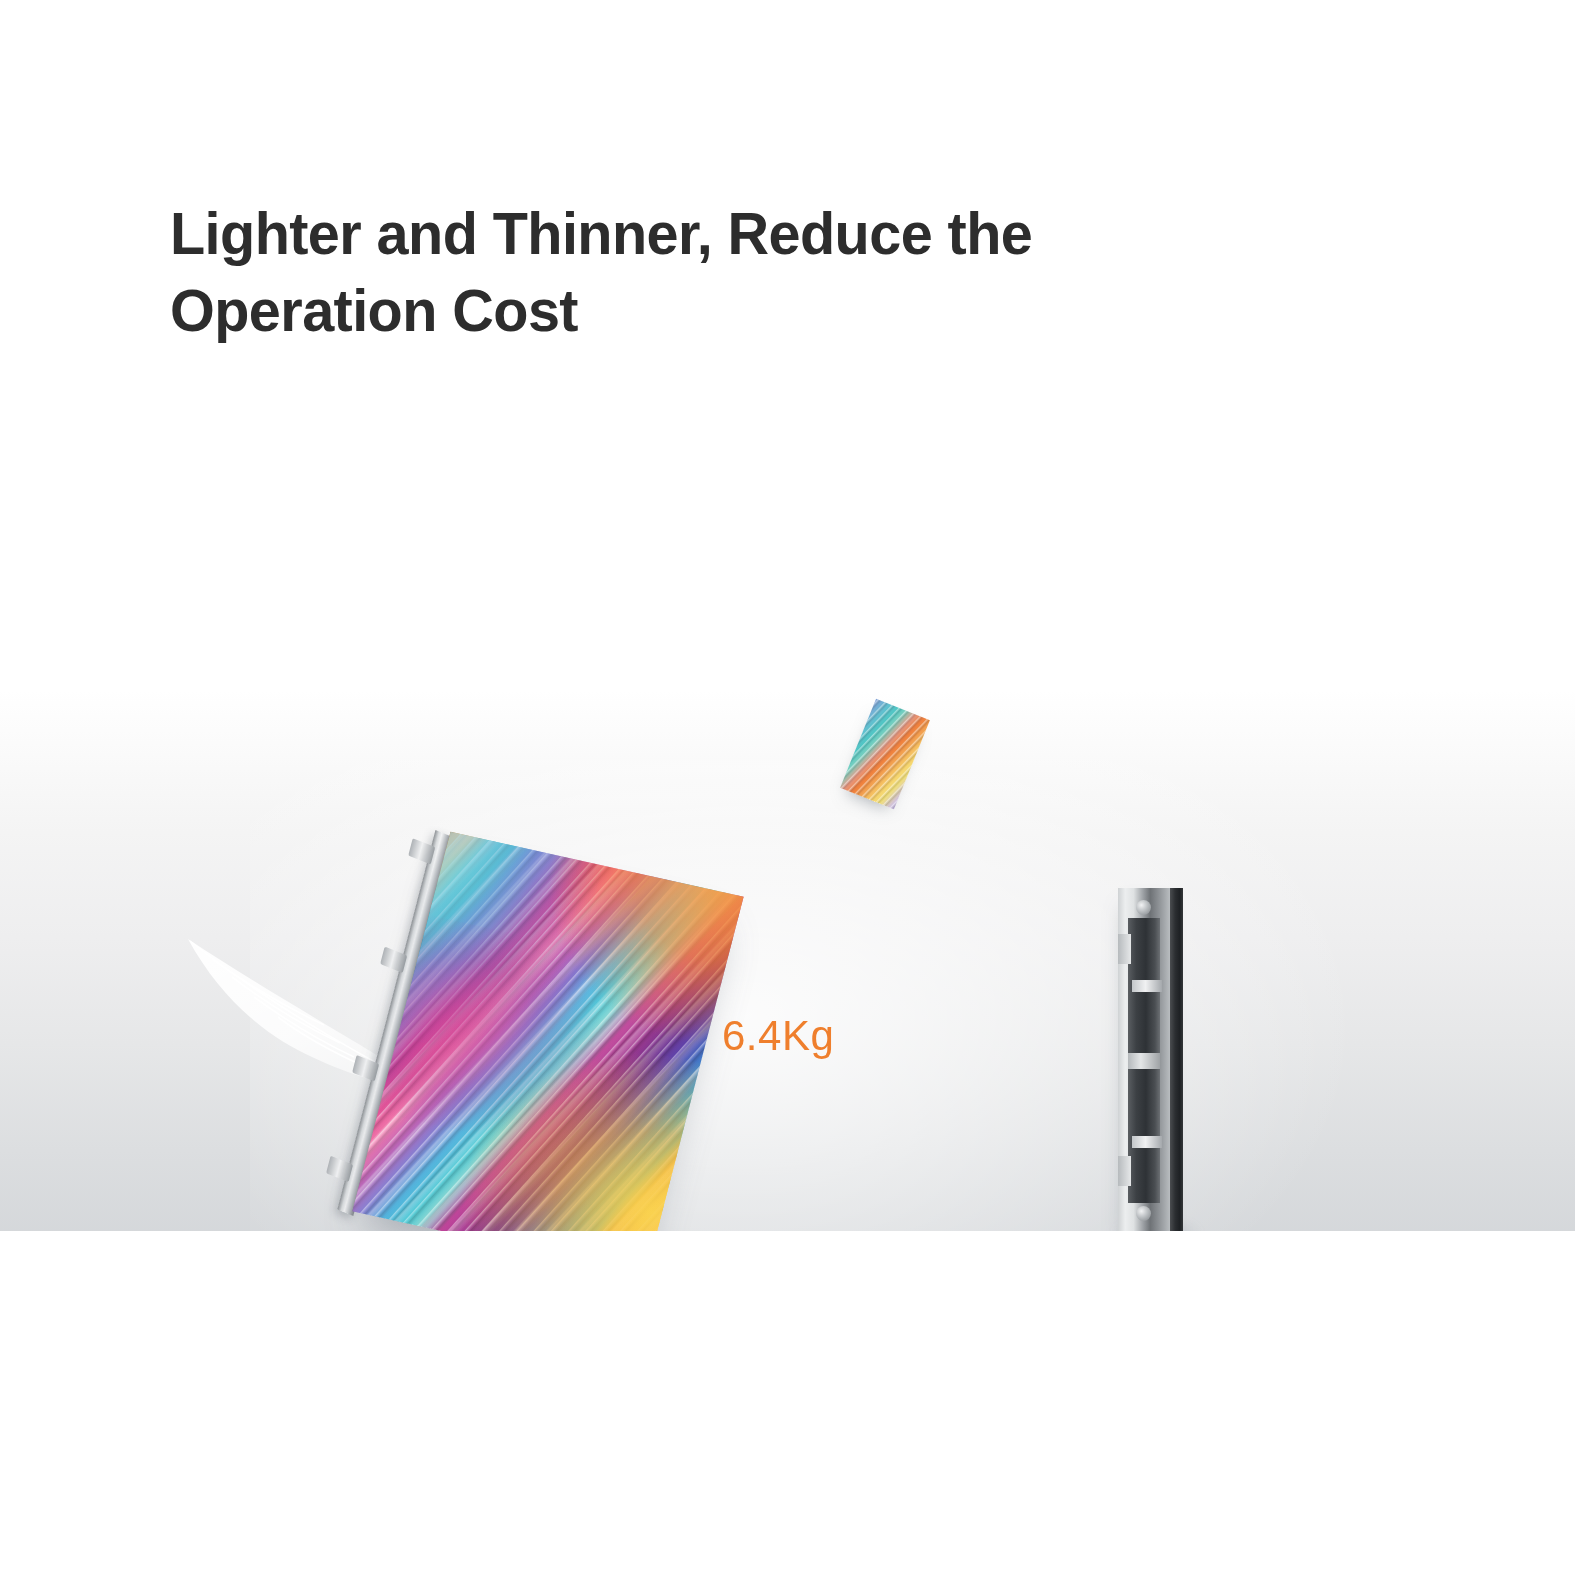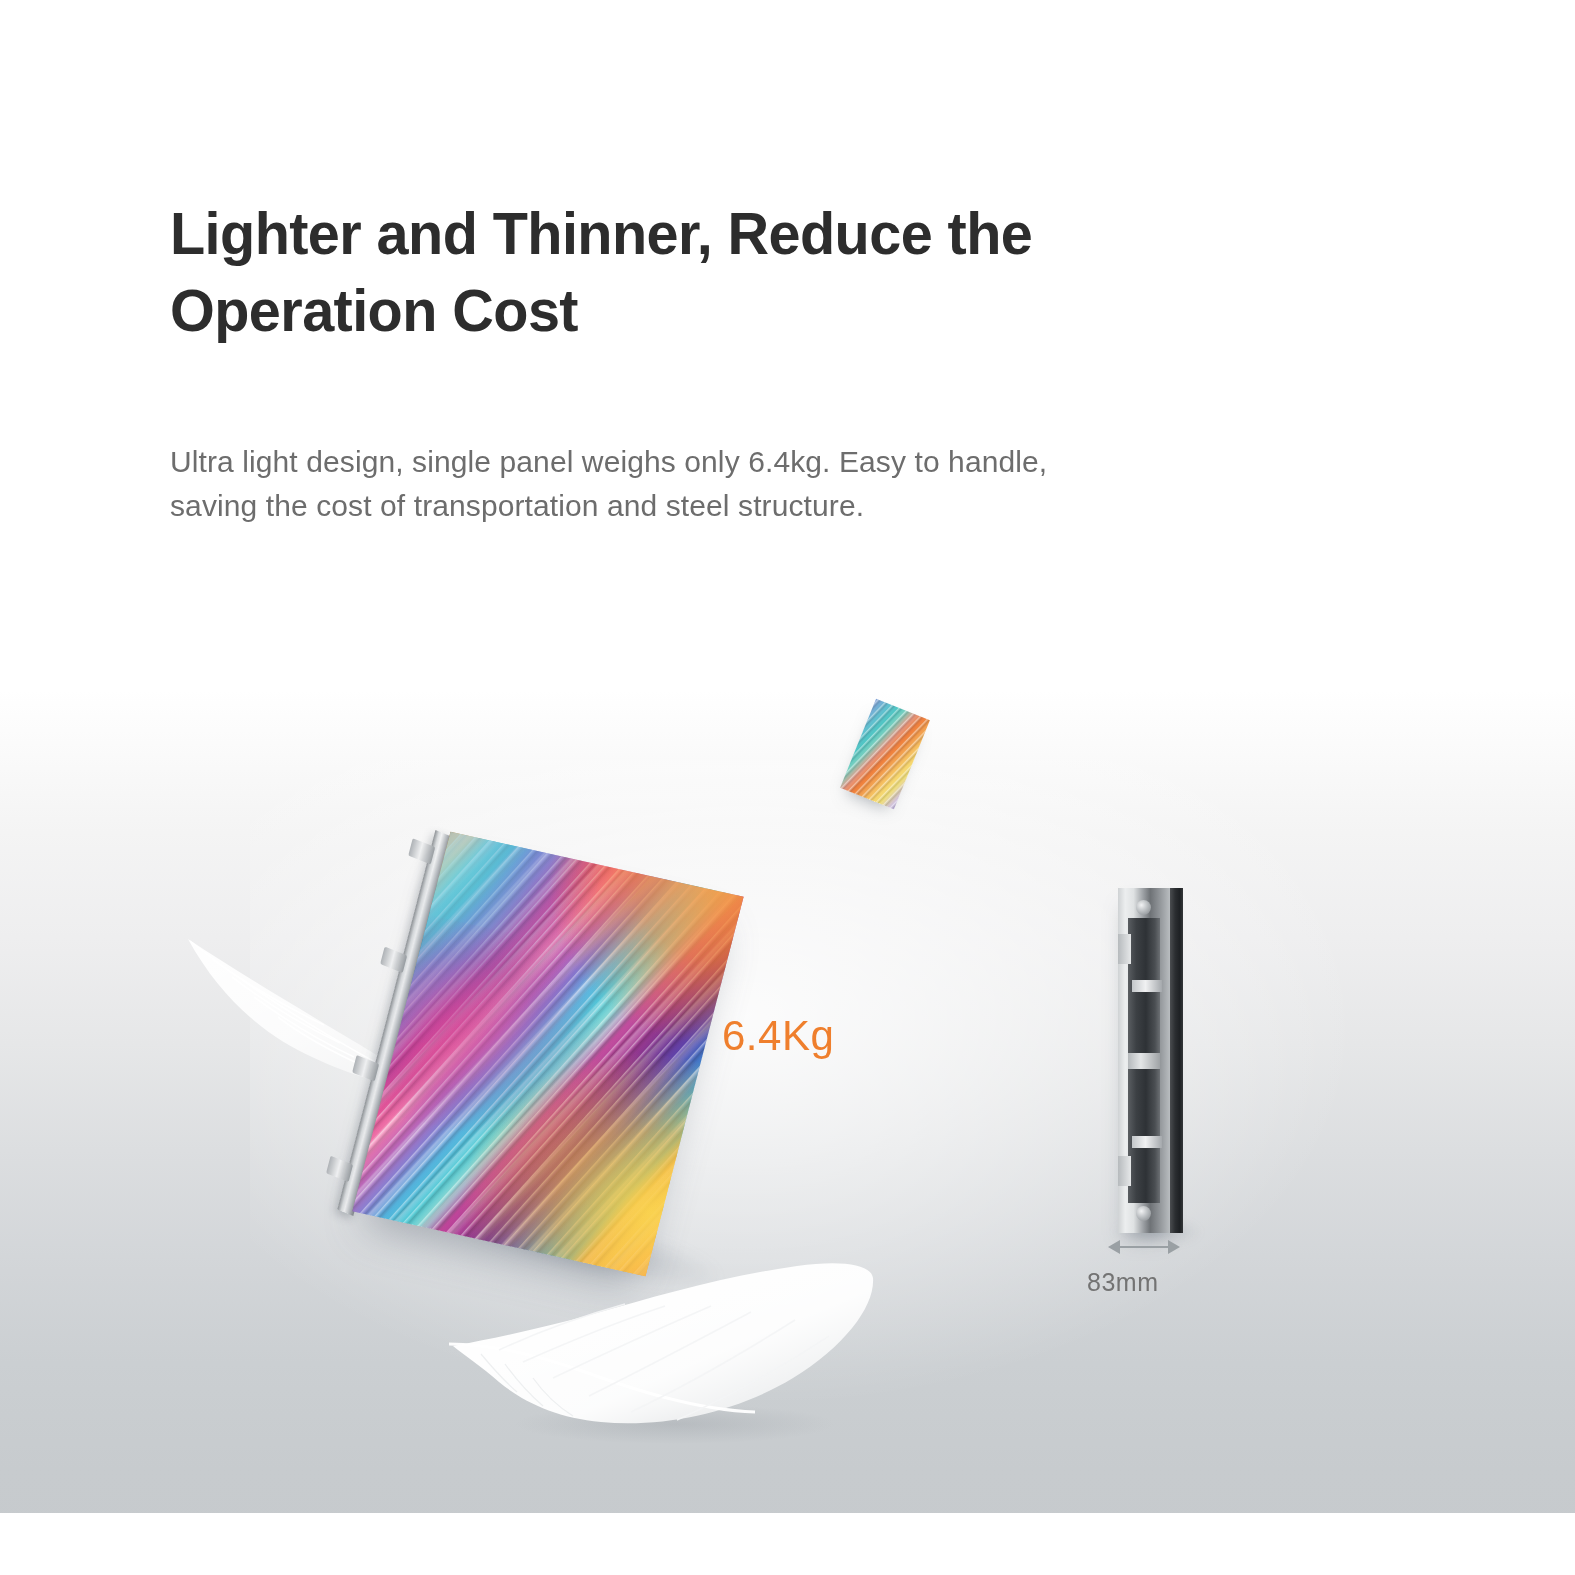--- a/index.html
+++ b/index.html
@@ -3,21 +3,21 @@
 <meta charset="utf-8">
 <style>
   html,body{margin:0;padding:0;}
   body{
     width:1575px;height:1575px;overflow:hidden;position:relative;
     background:#ffffff;
     font-family:"Liberation Sans","DejaVu Sans",sans-serif;
   }
 
   
-  #page{position:absolute;inset:0;width:1575px;height:1513px;overflow:hidden;background:#fff;}
+  #page{position:absolute;inset:0;width:1575px;height:1231px;overflow:hidden;background:#fff;}
 
   
   .bg-gradient{
     position:absolute;left:0;top:690px;width:1575px;height:885px;
     background:linear-gradient(to bottom,
       #ffffff 0%,
       #fbfbfb 6%,
       #f4f4f4 16%,
       #eeeeef 28%,
       #e6e7e8 40%,
@@ -252,22 +252,20 @@
 </head>
 <body>
 
 <div id="page">
 
   <div class="bg-gradient"></div>
   <div class="bg-glow"></div>
 
   <div class="headline">Lighter and Thinner, Reduce the
 Operation Cost</div>
-  <div class="para para-1">Ultra light design, single panel weighs only 6.4kg. Easy to handle,
-saving the cost of transportation and steel structure.</div>
 
   <svg class="feather feather-left" viewBox="0 0 280 190">
     <defs>
       <linearGradient id="fl" x1="0" y1="0" x2="1" y2="1">
         <stop offset="0%" stop-color="#ffffff" stop-opacity="0.98"></stop>
         <stop offset="55%" stop-color="#ffffff" stop-opacity="0.82"></stop>
         <stop offset="100%" stop-color="#ffffff" stop-opacity="0.35"></stop>
       </linearGradient>
     </defs>
     <path d="M28 14 C70 42 120 72 180 108 C214 128 244 146 262 162 C230 162 190 150 152 132 C108 112 62 76 28 14 Z" fill="url(#fl)"></path>

